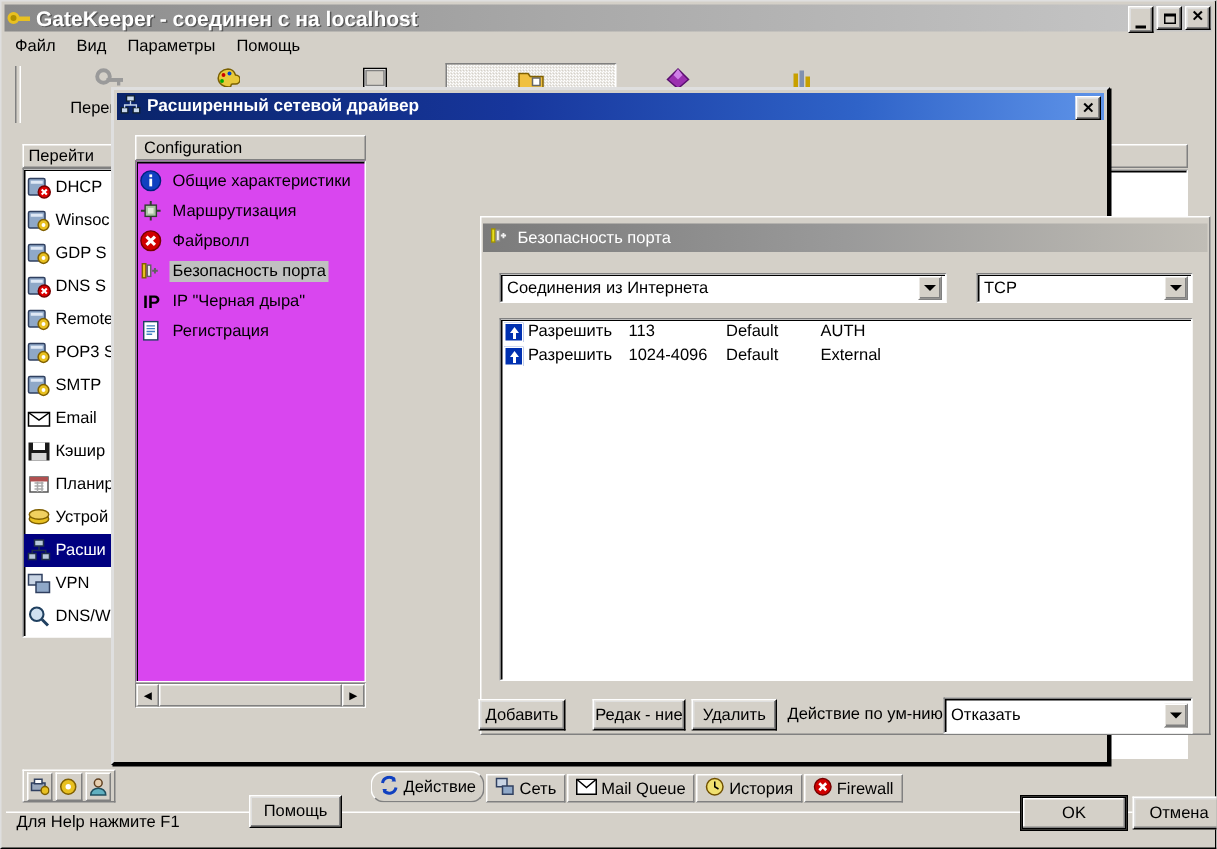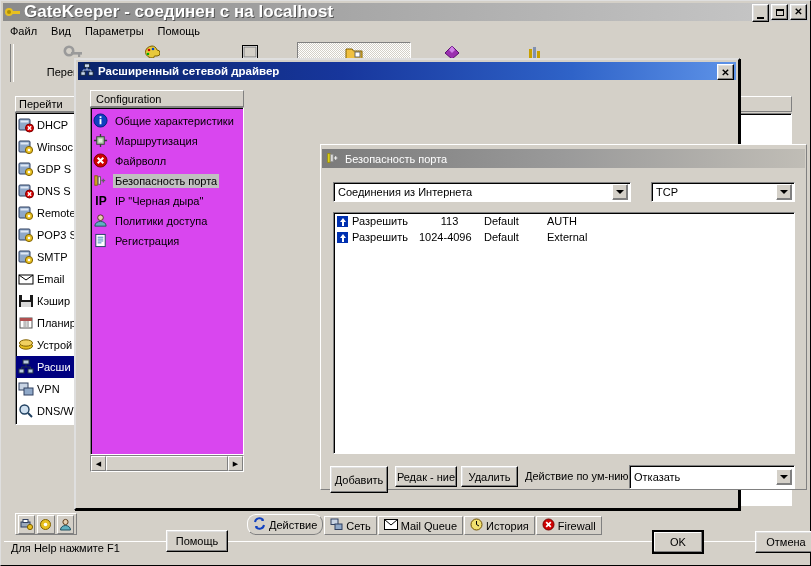--- a/index.html
+++ b/index.html
@@ -5,21 +5,21 @@
   html,body{margin:0;padding:0;background:#fff;}
   body{width:811px;height:566px;overflow:hidden;font-family:"Liberation Sans",sans-serif;font-size:11px;color:#000;}
   #root{position:relative;width:811px;height:566px;}
 
   
   #mainwin{position:absolute;left:0;top:0;width:811px;height:566px;background:#d4d0c8;
            border:1px solid;border-color:#dfdfdf #000 #000 #dfdfdf;box-sizing:border-box;}
   #maintitle{position:absolute;left:2px;top:2px;width:805px;height:18px;
              background:linear-gradient(90deg,#8a8a8a 0%,#a8a8a8 45%,#c8c8c8 100%);
              display:flex;align-items:center;padding:0 2px;box-sizing:border-box;}
-  #maintitle .tt{color:#fff;font-weight:bold;font-size:17px;margin-left:4px;text-shadow:1px 1px 0 #555;}
+  #maintitle .tt{color:#fff;font-weight:bold;font-size:14px;margin-left:4px;text-shadow:1px 1px 0 #555;}
   .keyicon{width:15px;height:13px;position:relative;flex:0 0 auto;}
   .keyicon::before{content:"";position:absolute;left:0;top:2px;width:8px;height:8px;border-radius:50%;
                    border:2px solid #e8c020;background:#b09000;box-sizing:border-box;}
   .keyicon::after{content:"";position:absolute;left:7px;top:5px;width:8px;height:3px;background:#e8c020;}
   .wbtns{position:absolute;right:3px;top:3px;display:flex;gap:2px;}
   .wbtn{width:15px;height:14px;background:#d4d0c8;border:1px solid;border-color:#fff #000 #000 #fff;
         box-shadow:inset -1px -1px 0 #808080, inset 1px 1px 0 #dfdfdf;
         display:flex;align-items:center;justify-content:center;font-size:9px;font-family:"Liberation Sans",sans-serif;line-height:1;}
   .wb-min{align-items:flex-end;padding-bottom:2px;}
   .wb-min i{display:block;width:7px;height:2px;background:#000;}
@@ -130,27 +130,27 @@
   .allowicon{width:13px;height:13px;background:#0030b0;border:1px solid #fff;position:relative;flex:0 0 auto;box-sizing:border-box;}
   .allowicon::after{content:"";position:absolute;left:3px;top:2px;width:0;height:0;
                     border-left:3px solid transparent;border-right:3px solid transparent;border-bottom:4px solid #fff;}
   .allowicon i{position:absolute;left:4.5px;top:6px;width:2px;height:4px;background:#fff;display:block;}
 
   
   .btn{background:#d4d0c8;border:1px solid;border-color:#fff #000 #000 #fff;
        box-shadow:inset -1px -1px 0 #808080, inset 1px 1px 0 #dfdfdf;
        font-size:11px;font-family:"Liberation Sans",sans-serif;display:flex;align-items:center;justify-content:center;box-sizing:border-box;}
   .btn.def{border-color:#000;box-shadow:inset -1px -1px 0 #808080, inset 1px 1px 0 #fff, 0 0 0 1px #000;}
-  #addb{position:absolute;left:254px;top:406px;width:58px;height:27px;}
+  #addb{position:absolute;left:243px;top:406px;width:58px;height:21px;}
   #editb{position:absolute;left:319px;top:406px;width:62px;height:21px;}
   #delb{position:absolute;left:385px;top:406px;width:57px;height:21px;}
   #defalbl{position:absolute;left:449px;top:410px;font-size:11px;}
   #defcombo{left:553px;top:405px;width:166px;height:24px;}
   #helpb{position:absolute;left:90px;top:470px;width:62px;height:22px;}
-  #okb{position:absolute;left:577px;top:471px;width:50px;height:22px;}
+  #okb{position:absolute;left:605px;top:471px;width:70px;height:22px;}
   #cancelb{position:absolute;left:679px;top:471px;width:62px;height:22px;}
 </style>
 </head>
 <body>
 
 <div id="root">
 
   <div id="mainwin">
 
     <div id="maintitle">
@@ -484,27 +484,20 @@
                 <path d="M11 6v4" stroke="#606060" stroke-width="1.4"></path>
               </svg></span>
           <span class="clbl">Безопасность порта</span>
         </div>
         <div class="crow">
           <span class="cicon" style="font-weight:bold;font-size:12px;display:flex;align-items:center;justify-content:center;">IP</span>
           <span class="clbl">IP "Черная дыра"</span>
         </div>
         <div class="crow">
           <span class="cicon"><svg width="15" height="15" viewBox="0 0 16 16">
-                <circle cx="8" cy="5" r="3" fill="#e8d0b0" stroke="#503020"></circle>
-                <path d="M2 14c0-3.4 2.8-5 6-5s6 1.6 6 5z" fill="#60b0c0" stroke="#205060"></path>
-              </svg></span>
-          <span class="clbl">Политики доступа</span>
-        </div>
-        <div class="crow">
-          <span class="cicon"><svg width="15" height="15" viewBox="0 0 16 16">
                 <rect x="3" y="1.5" width="10" height="13" fill="#fff" stroke="#204060"></rect>
                 <path d="M5 4.5h6M5 6.5h6M5 8.5h6M5 10.5h4" stroke="#4080c0"></path>
               </svg></span>
           <span class="clbl">Регистрация</span>
         </div>
       </div>
       <div id="cfgscroll">
         <div class="sarrow">◀</div>
         <div class="sthumb"></div>
         <div class="sarrow">▶</div>
@@ -537,21 +530,21 @@
     </div>
 
     <div id="lv">
       <div class="lvrow">
         <div class="lvc first" style="width:81px;">
           <span class="allowicon">
               <i></i>
             </span>
           <span style="margin-left:3px;">Разрешить</span>
         </div>
-        <div class="lvc" style="width:65px;text-align:center;">113</div>
+        <div class="lvc" style="width:65px;">113</div>
         <div class="lvc" style="width:63px;">Default</div>
         <div class="lvc" style="width:157px;">AUTH</div>
       </div>
       <div class="lvrow">
         <div class="lvc first" style="width:81px;">
           <span class="allowicon">
               <i></i>
             </span>
           <span style="margin-left:3px;">Разрешить</span>
         </div>

